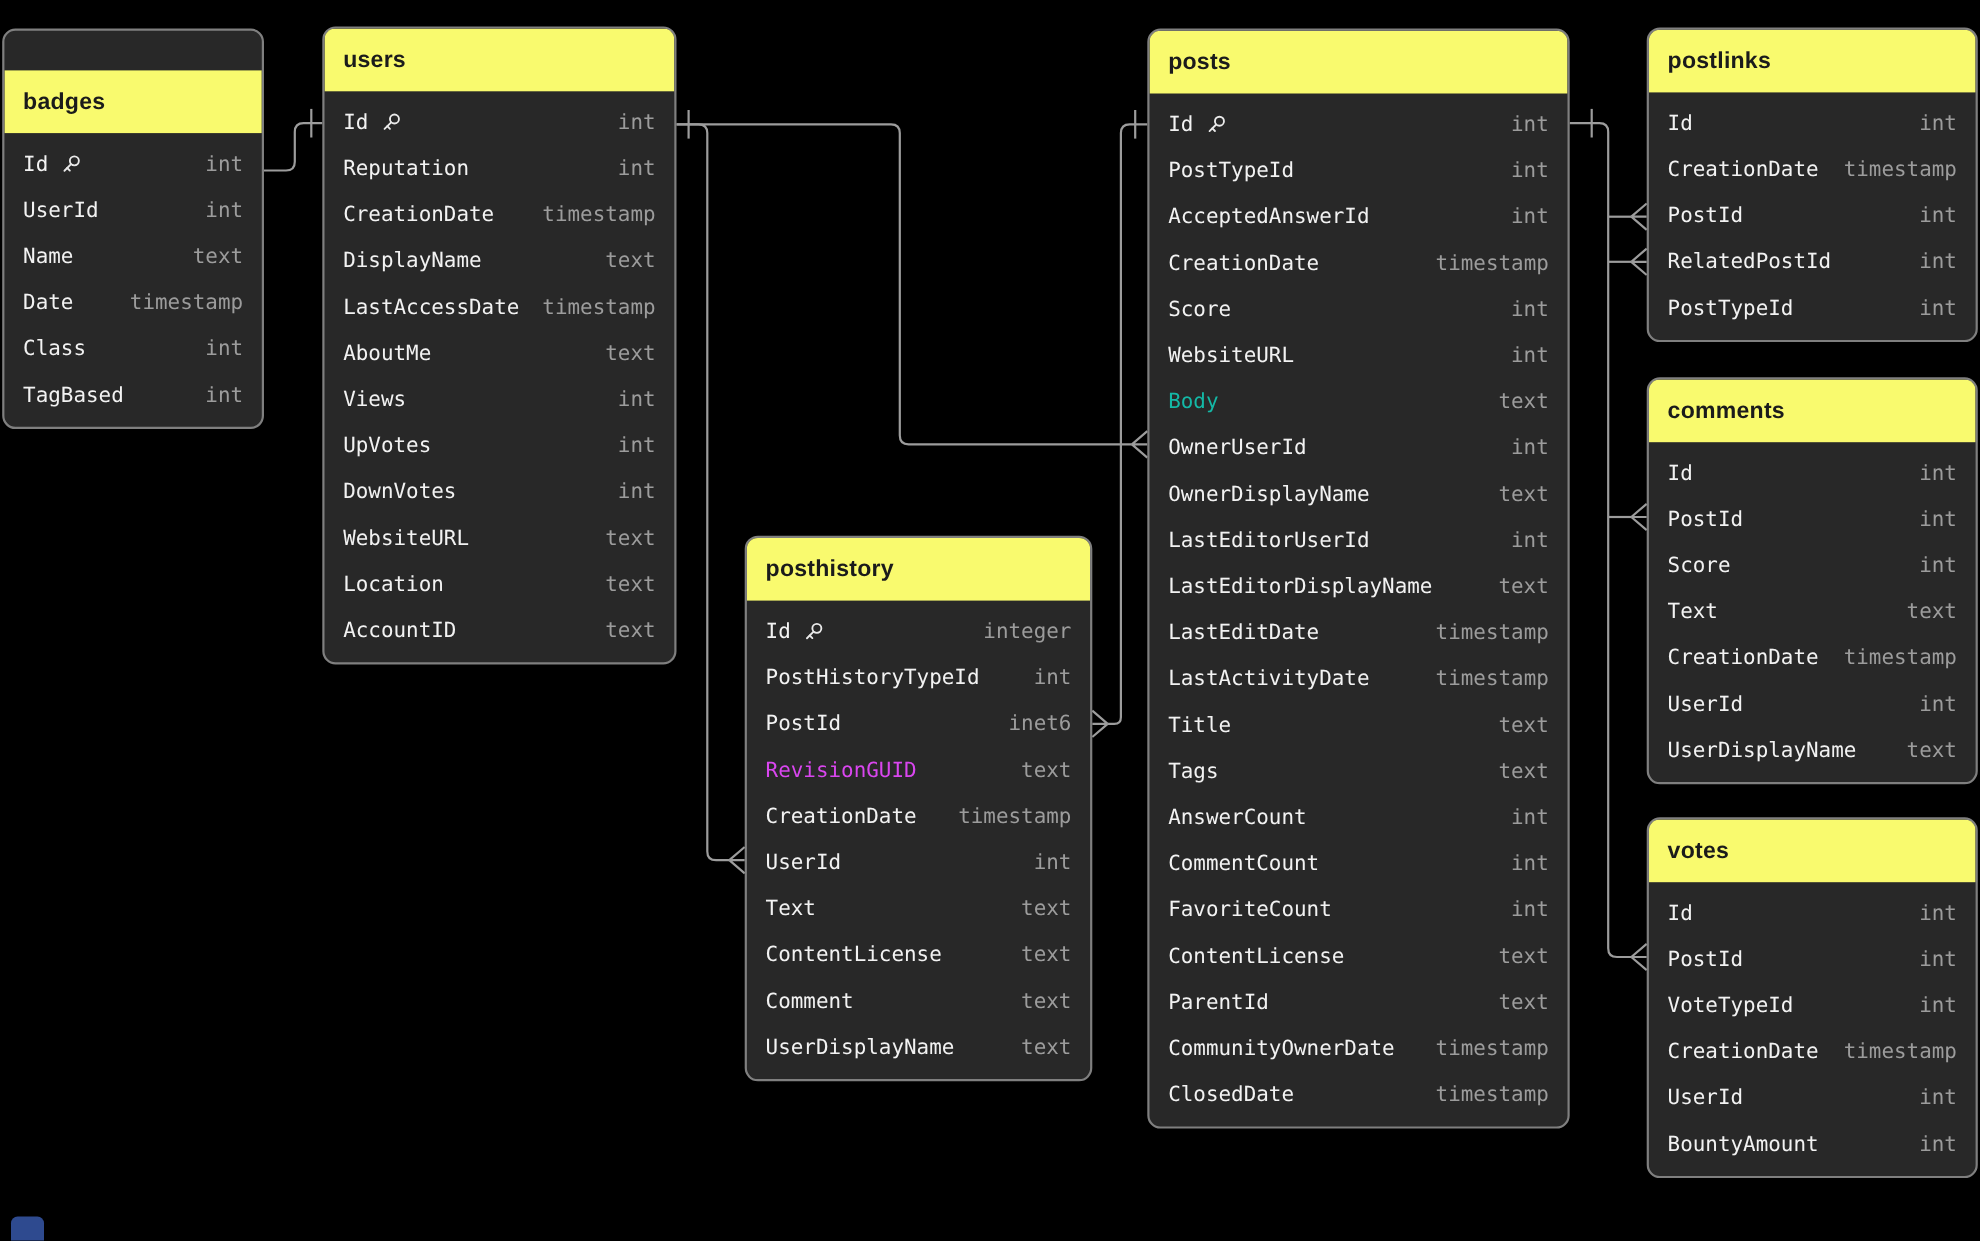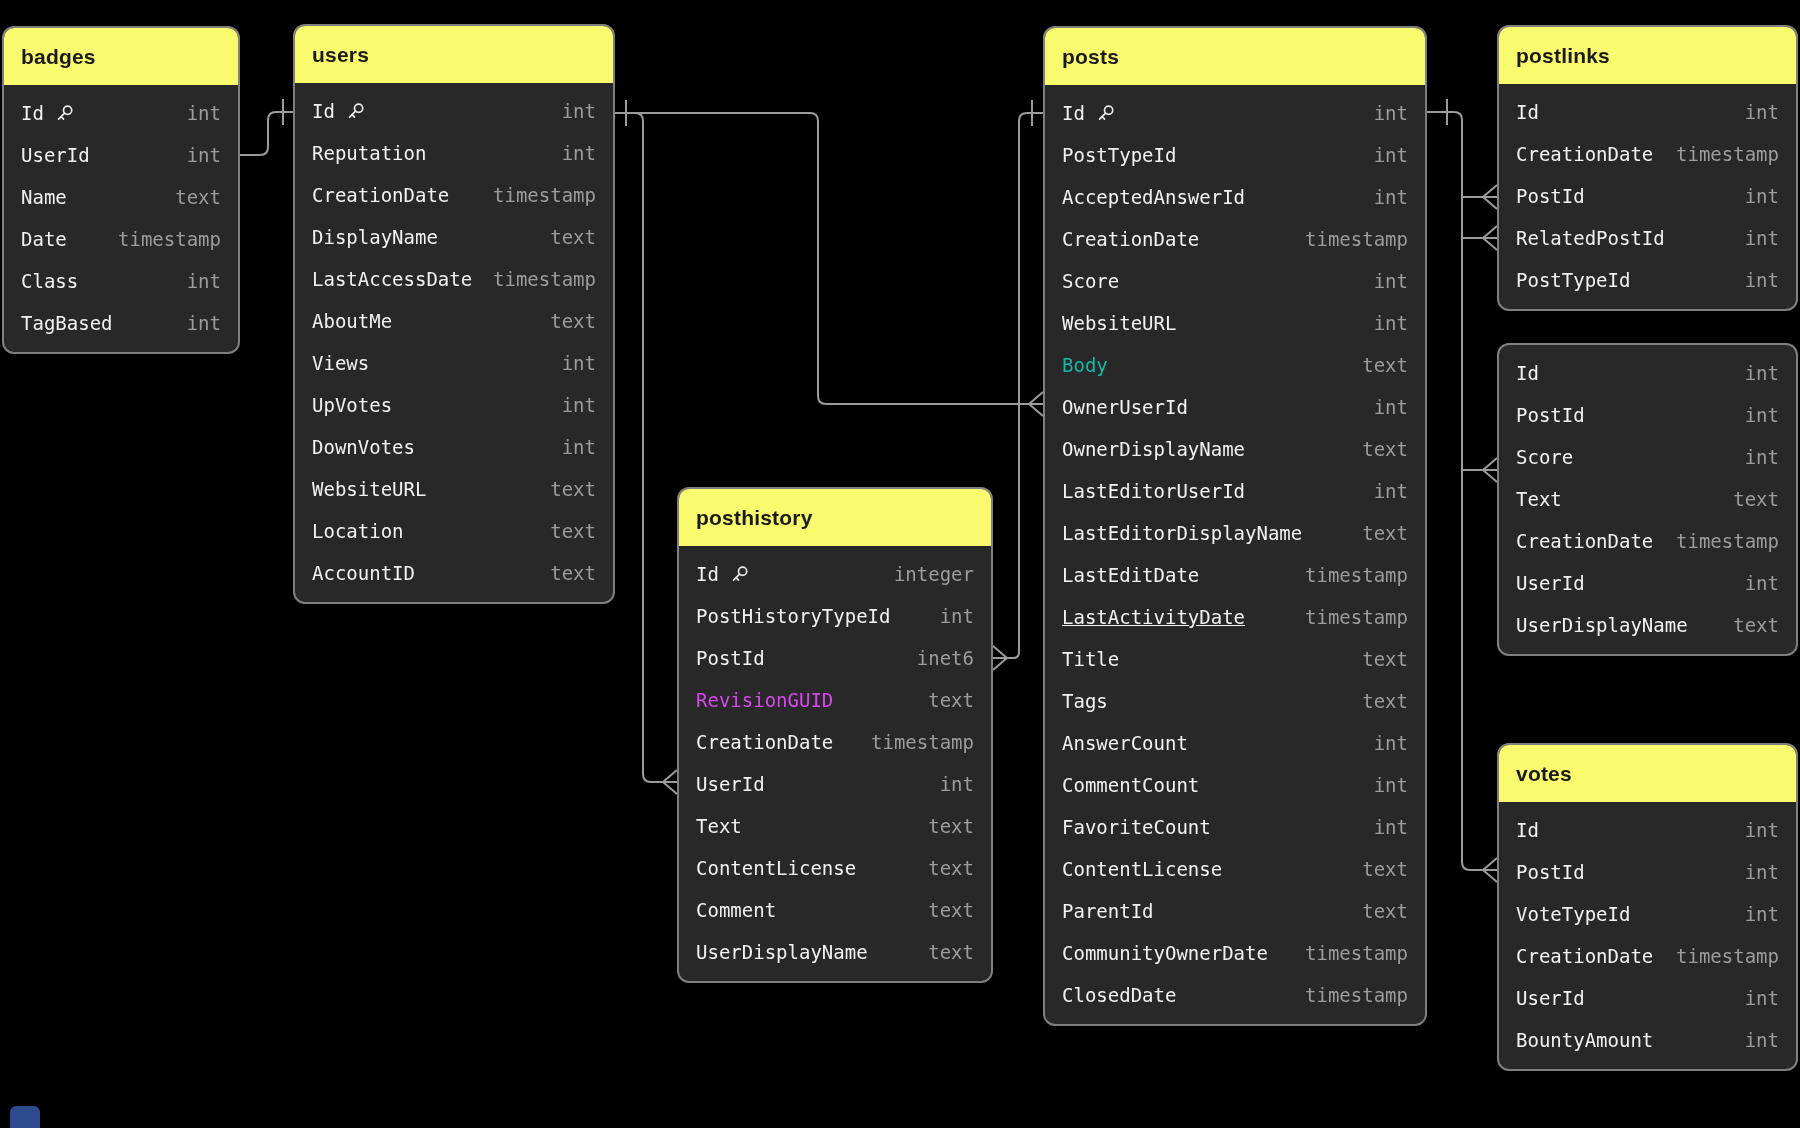--- a/index.html
+++ b/index.html
@@ -65,21 +65,21 @@
       <path d="M1483 870 L1497 858 M1483 870 L1497 870 M1483 870 L1497 882" fill="none" stroke="#9c9c9c" stroke-width="2"></path>
       <path d="M1462 197 L1483 197" fill="none" stroke="#9c9c9c" stroke-width="2"></path>
       <path d="M1483 197 L1497 185 M1483 197 L1497 197 M1483 197 L1497 209" fill="none" stroke="#9c9c9c" stroke-width="2"></path>
       <path d="M1462 238 L1483 238" fill="none" stroke="#9c9c9c" stroke-width="2"></path>
       <path d="M1483 238 L1497 226 M1483 238 L1497 238 M1483 238 L1497 250" fill="none" stroke="#9c9c9c" stroke-width="2"></path>
       <path d="M1462 470 L1483 470" fill="none" stroke="#9c9c9c" stroke-width="2"></path>
       <path d="M1483 470 L1497 458 M1483 470 L1497 470 M1483 470 L1497 482" fill="none" stroke="#9c9c9c" stroke-width="2"></path>
     </svg>
   <div id="tables">
   <div class="db-table" style="left: 2px; top: 26px; width: 238px; background: rgb(40, 40, 40); border-color: rgb(127, 127, 127);">
-    <div class="tbl-header" style="background: rgb(249, 250, 110); color: rgb(27, 27, 27);">
+    <div class="tbl-header" style="background: rgb(249, 250, 110); color: rgb(27, 27, 27); margin-top: 36px;">
       <span>badges</span>
     </div>
     <div class="tbl-rows">
   <div class="tbl-row">
     <span class="fname">
       <span style="color: rgb(242, 242, 242);">Id</span>
     <span class="key-icon">
                 <svg width="20" height="20" viewBox="0 0 20 20">
                   <g fill="none" stroke="#e9e9e9" stroke-width="1.7" stroke-linecap="round">
                     <circle cx="12.6" cy="7.2" r="4.1"></circle>
@@ -408,21 +408,21 @@
 
   <div class="tbl-row">
     <span class="fname">
       <span style="color: rgb(242, 242, 242);">LastEditDate</span>
     </span>
     <span class="ftype" style="color: rgb(156, 156, 156);">timestamp</span>
   </div>
 
   <div class="tbl-row">
     <span class="fname">
-      <span style="color: rgb(242, 242, 242); text-decoration: underline;">LastActivityDate</span>
+      <span style="color: rgb(242, 242, 242);">LastActivityDate</span>
     </span>
     <span class="ftype" style="color: rgb(156, 156, 156);">timestamp</span>
   </div>
 
   <div class="tbl-row">
     <span class="fname">
       <span style="color: rgb(242, 242, 242);">Title</span>
     </span>
     <span class="ftype" style="color: rgb(156, 156, 156);">text</span>
   </div>
@@ -521,20 +521,23 @@
   <div class="tbl-row">
     <span class="fname">
       <span style="color: rgb(242, 242, 242);">PostTypeId</span>
     </span>
     <span class="ftype" style="color: rgb(156, 156, 156);">int</span>
   </div>
 </div>
   </div>
 
   <div class="db-table" style="left: 1497px; top: 343px; width: 301px; background: rgb(40, 40, 40); border-color: rgb(127, 127, 127);">
+    <div class="tbl-header" style="background: rgb(249, 250, 110); color: rgb(27, 27, 27);">
+      <span>comments</span>
+    </div>
     <div class="tbl-rows">
   <div class="tbl-row">
     <span class="fname">
       <span style="color: rgb(242, 242, 242);">Id</span>
     </span>
     <span class="ftype" style="color: rgb(156, 156, 156);">int</span>
   </div>
 
   <div class="tbl-row">
     <span class="fname">

